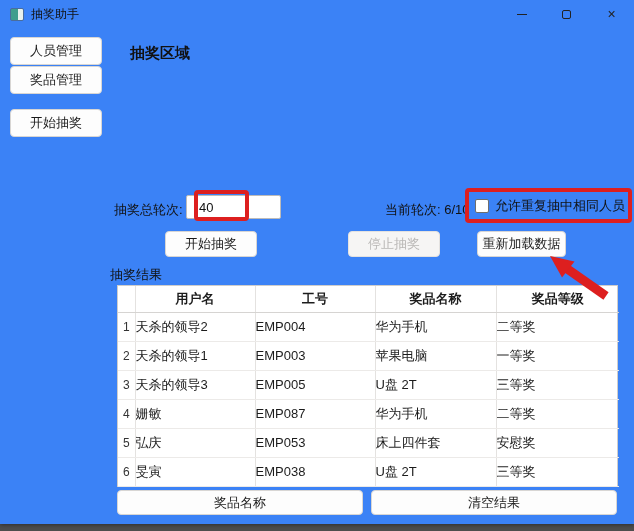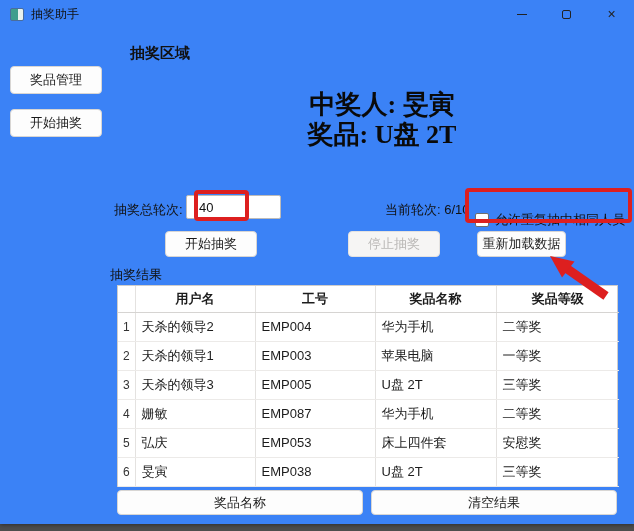--- a/index.html
+++ b/index.html
@@ -39,40 +39,40 @@
 
   
   .lbl { position:absolute; font-family:Liberation Sans, sans-serif; font-size:13px; color:#111; }
   .rounds-input { position:absolute; left:186px; top:195px; width:95px; height:24px;
                   background:#fff; border:1px solid #bdbbb9; border-radius:2px;
                   font-size:13px; color:#111; padding-left:12px; font-family:"Liberation Sans", sans-serif; }
   .btn { position:absolute; background:#fdfdfd; border:1px solid #d8d6d4; border-radius:4px;
          font-family:"Liberation Serif", serif; font-size:13px; color:#1a1a1a;
          display:flex; align-items:center; justify-content:center; }
   .btn.disabled { background:#f6f5f4; border-color:#e4e2e0; color:#b9b7b5;margin-left:28px; }
-  .checkbox-row { position:absolute; left:475px; top:211px; display:flex; align-items:center; }
+  .checkbox-row { position:absolute; left:475px; top:197px; display:flex; align-items:center; }
   .checkbox { width:14px; height:14px; background:#fff; border:1px solid #6e6e6e; border-radius:2px; }
   .checkbox-label { margin-left:6px; font-family:"Liberation Serif", serif; font-size:13px; color:#111; white-space:nowrap; }
 
   
   .anno-box { position:absolute; border:4px solid #dd1f1f; border-radius:4px; pointer-events:none; }
   #anno-rounds { left:194px; top:190px; width:55px; height:31px; }
   #anno-checkbox { left:465px; top:188px; width:167px; height:35px; }
   #anno-arrow { position:absolute; left:540px; top:249px; width:80px; height:56px; pointer-events:none; }
 
   
   .results-label { position:absolute; left:110px; top:266px;
                    font-family:Liberation Mono, monospace; font-size:13px; color:#111; }
   .table-wrap { position:absolute; left:117px; top:285px; width:501px; height:202px;
                 background:#fff; border:1px solid #cfcdcb; }
   table.results { border-collapse:collapse; width:100%; table-layout:fixed; font-size:13px; color:#1c1c1c; }
   table.results th { font-weight:bold; height:26px; text-align:center;
                      border-bottom:1px solid #d6d4d2; border-right:1px solid #e4e2e0; }
   table.results th:last-child { border-right:none; }
-  table.results td { height:29px; padding-left:6px; border-bottom:1px solid #eceae8;
+  table.results td { height:29px; border-bottom:1px solid #eceae8;
                      border-right:1px solid #e4e2e0; overflow:hidden; white-space:nowrap; }
   table.results td:last-child { border-right:none; }
   table.results td.rownum { text-align:center; padding-left:0; color:#333; font-size:12px; }
   col.c-num { width:17px; } col.c-name { width:120px; } col.c-id { width:120px; }
   col.c-prize { width:121px; } col.c-level { width:123px; }
 
   
   #export-btn { left:117px; top:490px; width:246px; height:25px; }
   #clear-btn  { left:371px; top:490px; width:246px; height:25px; }
 
@@ -100,28 +100,25 @@
         </div>
       <div class="win-btn">
           <span class="glyph-max"></span>
         </div>
       <div class="win-btn">
           <span class="glyph-close">×</span>
         </div>
     </div>
   </div>
 
+  <div class="side-btn" id="side-1">人员管理</div>
   <div class="side-btn" id="side-2">奖品管理</div>
   <div class="side-btn" id="side-3">开始抽奖</div>
 
   <div class="section-title">抽奖区域</div>
-  <div class="winner-block">
-    <div>中奖人: 旻寅</div>
-    <div>奖品: U盘 2T</div>
-  </div>
 
   <div class="lbl" id="rounds-label">抽奖总轮次:</div>
   <input class="rounds-input" value="40" style="">
   <div class="lbl" id="current-round">当前轮次: 6/10</div>
   <div class="checkbox-row">
     <span class="checkbox"></span>
     <span class="checkbox-label">允许重复抽中相同人员</span>
   </div>
 
   <div class="btn" id="start-btn">开始抽奖</div>

